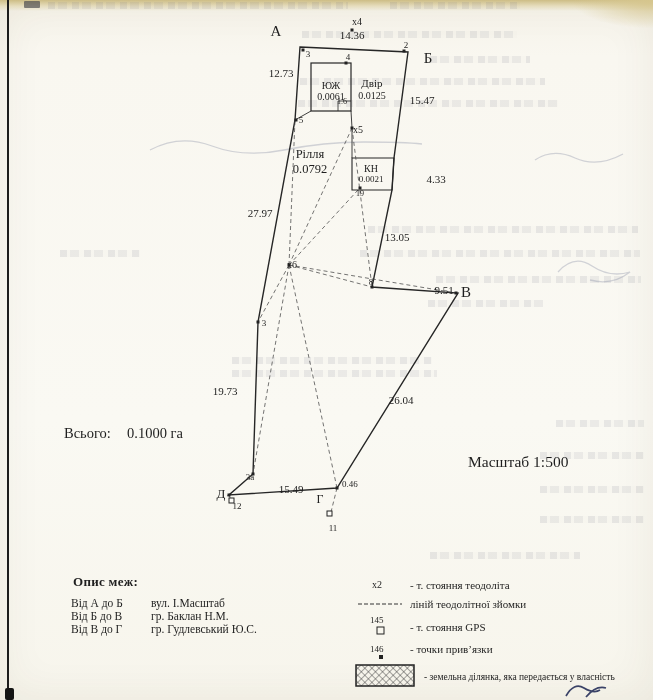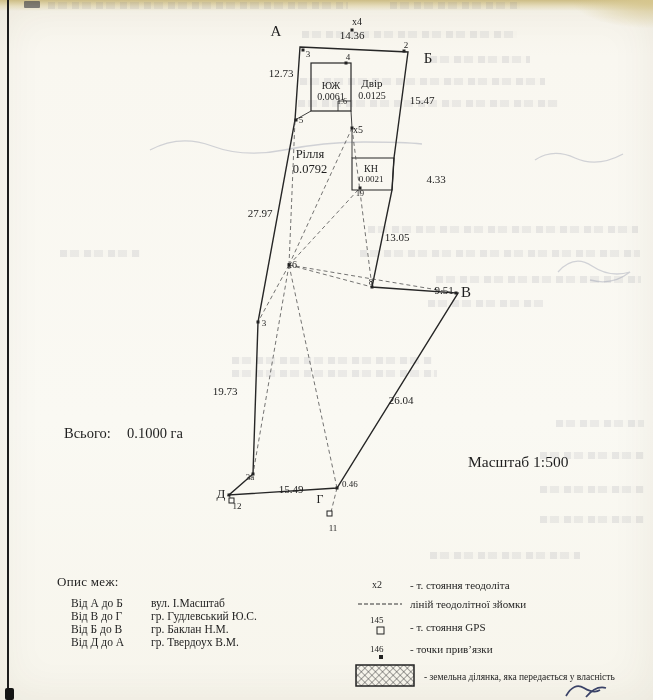--- a/index.html
+++ b/index.html
@@ -17,21 +17,21 @@
   .corner-tint{position:absolute;right:0;top:0;width:80px;height:28px;
     background:radial-gradient(ellipse at top right,#d6c68e 0%,rgba(214,198,142,0) 72%);}
   .left-line{position:absolute;left:7px;top:0;width:2px;height:698px;background:#1c1c1c;}
   .left-blob{position:absolute;left:5px;top:688px;width:9px;height:12px;background:#141414;border-radius:2px;}
   .corner-mark{position:absolute;left:24px;top:1px;width:16px;height:7px;background:#44434a;opacity:.65;border-radius:1px;}
   .ghost{position:absolute;height:7px;opacity:.42;filter:blur(.5px);
     background:repeating-linear-gradient(90deg,
       rgba(108,110,128,.32) 0 7px, rgba(108,110,128,.05) 7px 10px,
       rgba(108,110,128,.26) 10px 19px, rgba(108,110,128,.03) 19px 24px);}
   .borders{position:absolute;left:57px;top:574px;width:310px;color:#1f1f1f;}
-  .borders-title{font-weight:normal;font-size:13px;margin-bottom:7px;letter-spacing:.3px;}
+  .borders-title{font-weight:bold;font-size:13px;margin-bottom:7px;letter-spacing:.3px;margin-left:16px;}
   .borders-row{display:flex;font-size:11.5px;line-height:13px;margin:0 0 0 14px;}
   .borders-row .range{width:80px;flex:0 0 80px;}
 </style>
 </head>
 <body>
 
 <div class="page">
 
   <div class="top-band"></div>
   <div class="corner-tint"></div>
@@ -194,26 +194,22 @@
     </g>
   </svg>
 
   <div class="borders">
     <div class="borders-title">Опис меж:</div>
     <div class="borders-row">
       <span class="range">Від А до Б</span>
       <span>вул. І.Масштаб</span>
     </div>
     <div class="borders-row">
-      <span class="range">Від В до Г</span>
-      <span>гр. Гудлевський Ю.С.</span>
-    </div>
-    <div class="borders-row">
       <span class="range">Від Б до В</span>
       <span>гр. Баклан Н.М.</span>
     </div>
     <div class="borders-row">
-      <span class="range">Від Д до А</span>
-      <span>гр. Твердоух В.М.</span>
+      <span class="range">Від В до Г</span>
+      <span>гр. Гудлевський Ю.С.</span>
     </div>
   </div>
 
 </div>
 
 </body></html>

